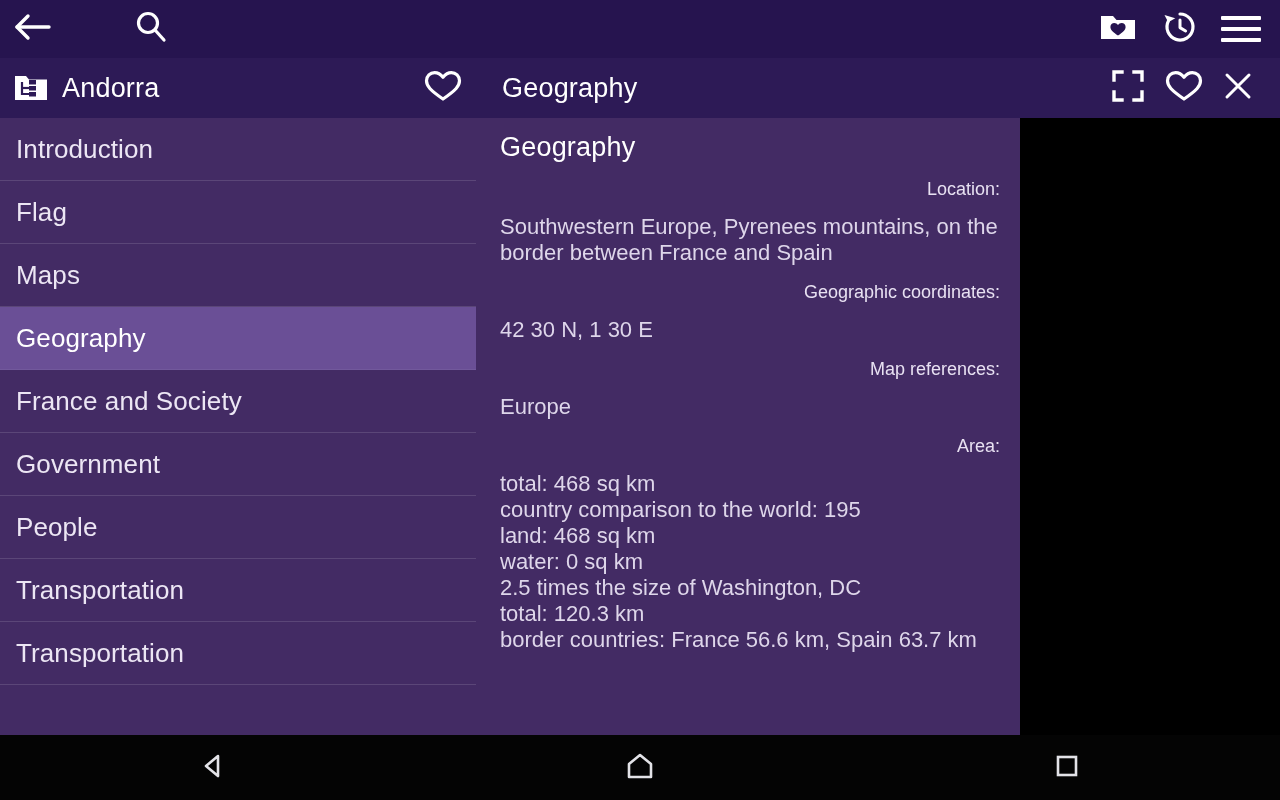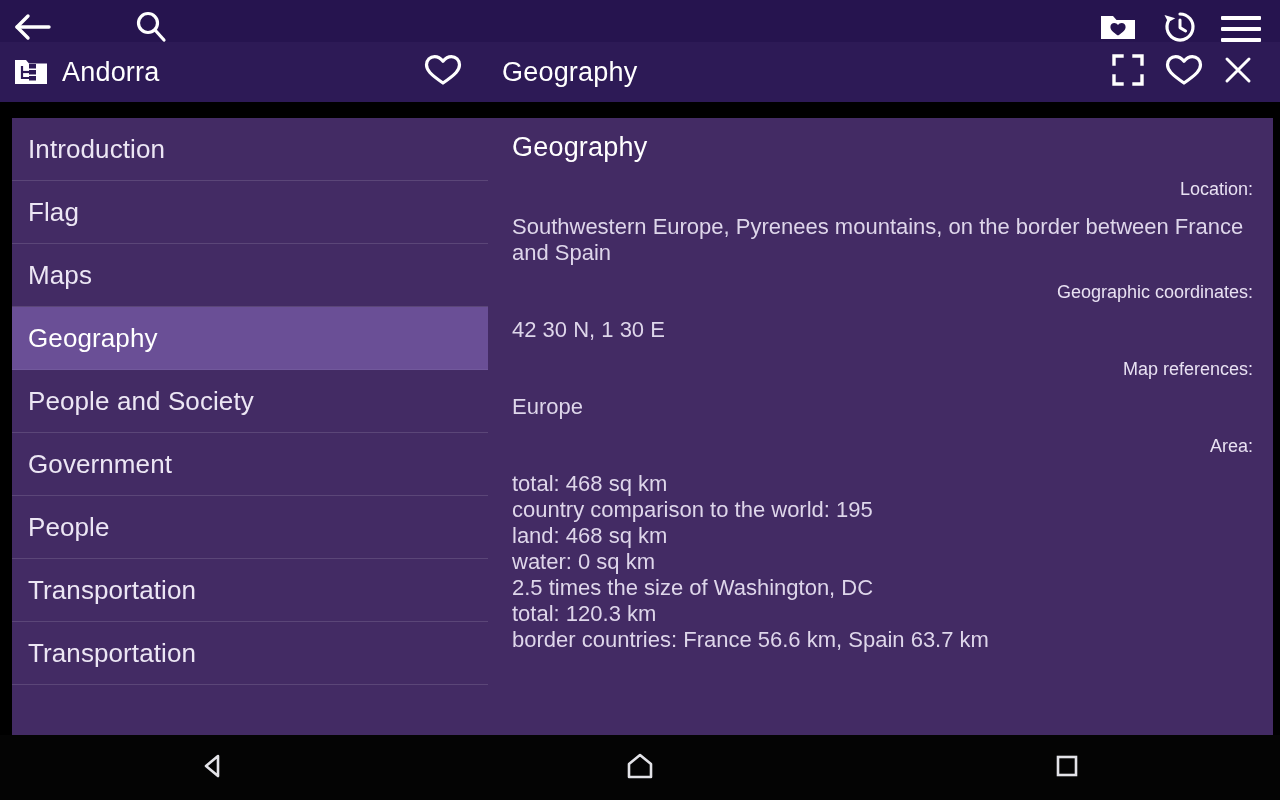--- a/index.html
+++ b/index.html
@@ -54,21 +54,21 @@
     justify-content: space-between;
   }
   .hamburger span {
     display: block; width: 100%; height: 4px;
     background: #ffffff; border-radius: 1px;
   }
 
   
   .titlebar {
     position: absolute;
-    left: 0; top: 42px;
+    left: 0; top: 58px;
     width: 1280px; height: 60px;
     background: #2d1a56;
   }
   .titlebar .left-pane {
     position: absolute;
     left: 0; top: 0;
     width: 476px; height: 60px;
     display: flex;
     align-items: center;
     padding-left: 14px;
@@ -107,23 +107,22 @@
     padding-right: 16px;
   }
   .expand-btn { width: 56px; height: 60px; }
   .heart-btn  { width: 56px; height: 60px; }
   .close-btn  { width: 52px; height: 60px; }
 
   
   .content-area {
     position: absolute;
     left: 0; top: 118px;
-    width: 1261px; height: 617px;
+    width: 1020px; height: 617px;
     background: #0ea5e9;
-    margin-left: 12px;
   }
 
   .sidebar {
     position: absolute;
     left: 0; top: 0;
     width: 476px; height: 617px;
     background: #432b64;
     overflow: hidden;
   }
   .nav-item {
@@ -331,21 +330,21 @@
       <div class="nav-item">
         <span class="nav-label">Flag</span>
       </div>
       <div class="nav-item">
         <span class="nav-label">Maps</span>
       </div>
       <div class="nav-item selected">
         <span class="nav-label">Geography</span>
       </div>
       <div class="nav-item">
-        <span class="nav-label">People and Society</span>
+        <span class="nav-label">France and Society</span>
       </div>
       <div class="nav-item">
         <span class="nav-label">Government</span>
       </div>
       <div class="nav-item">
         <span class="nav-label">People</span>
       </div>
       <div class="nav-item">
         <span class="nav-label">Transportation</span>
       </div>

